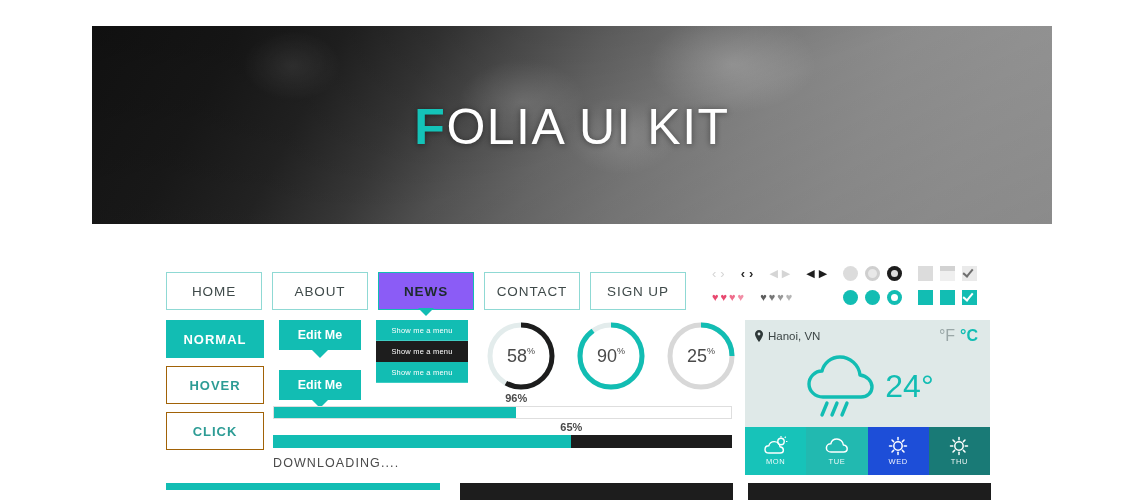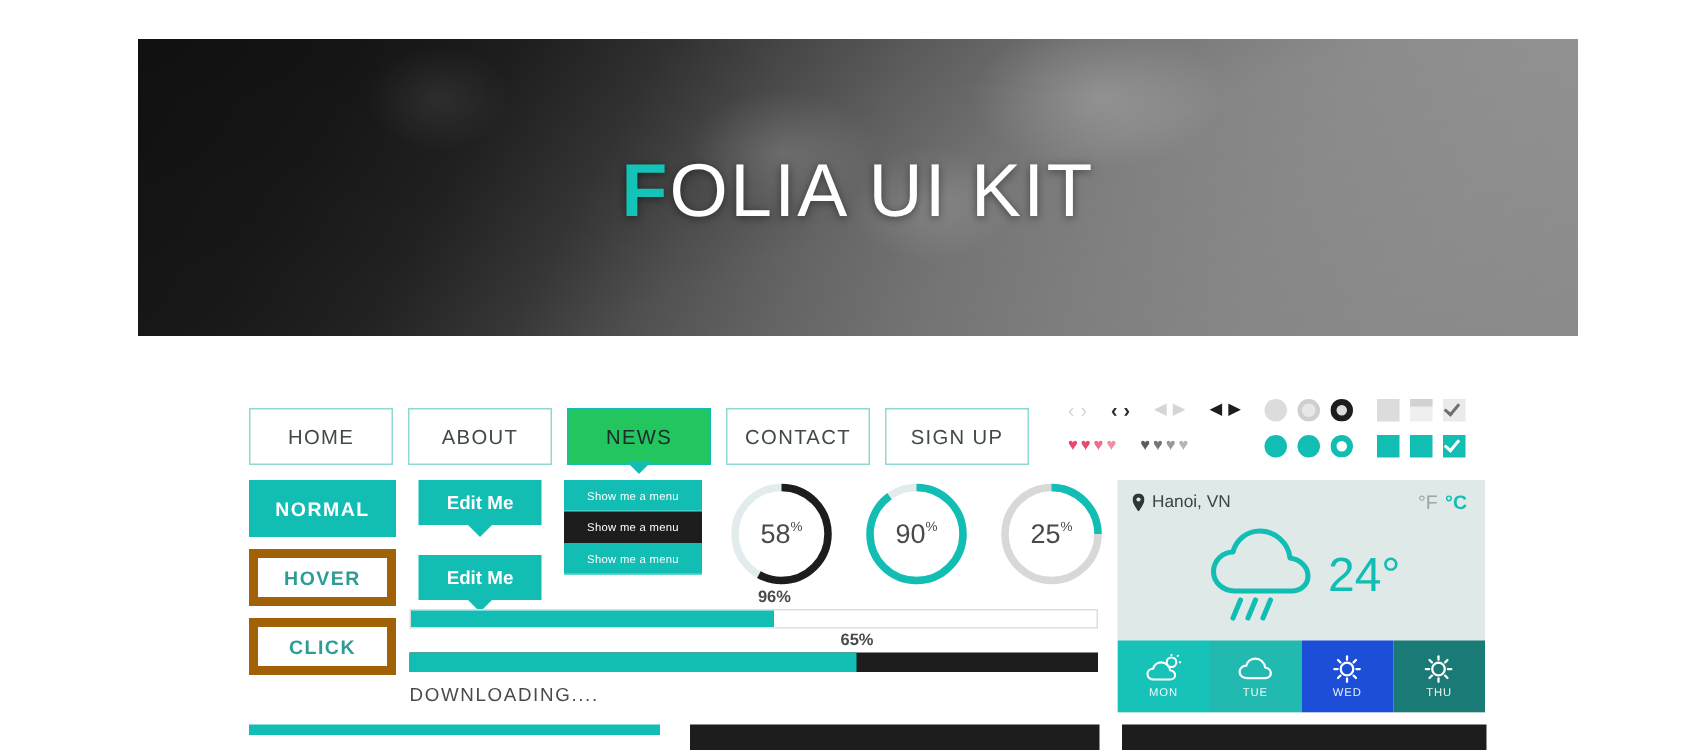--- a/index.html
+++ b/index.html
@@ -67,24 +67,24 @@
     border: 1px solid #8fd9d4;
     background: #ffffff;
     color: #3f4a4a;
     font-size: 13.5px;
     letter-spacing: 0.9px;
     display: flex; align-items: center; justify-content: center;
     position: relative;
     cursor: pointer;
   }
   .nav-btn.active {
-    background: #22c55e;
+    background: #8b5cf6;
     border-color: #12bdb3;
     color: #1d2b2b;
-    font-weight: 400;
+    font-weight: 700;
   }
   .nav-btn.active::after {
     content: "";
     position: absolute;
     left: 50%; bottom: -7px;
     transform: translateX(-50%);
     border-left: 8px solid transparent;
     border-right: 8px solid transparent;
     border-top: 8px solid #12bdb3;
   }
@@ -95,21 +95,21 @@
     left: 166px; top: 320px;
     display: flex; flex-direction: column; gap: 8px;
   }
   .state-btn {
     width: 98px; height: 38px;
     display: flex; align-items: center; justify-content: center;
     font-size: 13px; letter-spacing: 1px; font-weight: 600;
     cursor: pointer;
   }
   .state-btn.filled { background: #12bdb3; color: #ffffff; border: 1px solid #12bdb3; }
-  .state-btn.outline { background: #ffffff; color: #2d9c95; border: 6px solid #a16207; }
+  .state-btn.outline { background: #ffffff; color: #2d9c95; border: 1px solid #a16207; }
 
   
   #tooltips {
     position: absolute;
     left: 279px; top: 320px;
     display: flex; flex-direction: column; gap: 20px;
   }
   .tooltip-btn {
     width: 82px; height: 30px;
     background: #12bdb3; color: #ffffff;
@@ -202,21 +202,21 @@
     width: 245px; height: 155px;
     background: #dfe9e8;
     overflow: hidden;
   }
   #weather-head {
     display: flex; align-items: center;
     padding: 7px 12px 0 10px;
     font-size: 11.5px; color: #3c4545;
   }
   #weather-city { margin-left: 5px; }
-  #weather-units { margin-left: auto; font-size: 13px; }
+  #weather-units { margin-left: auto; font-size: 16px; }
   #weather-units .unit-f { color: #9aa7a7; margin-right: 5px; }
   #weather-units .unit-c { color: #12bdb3; font-weight: 700; }
   #weather-main {
     display: flex; align-items: center; justify-content: center;
     gap: 4px; margin-top: 8px;
   }
   #weather-temp { font-size: 32px; color: #12bdb3; font-weight: 300; }
   #forecast { position: absolute; left: 0; right: 0; bottom: 0; display: flex; height: 48px; }
   .fc-day {
     flex: 1; display: flex; flex-direction: column;

